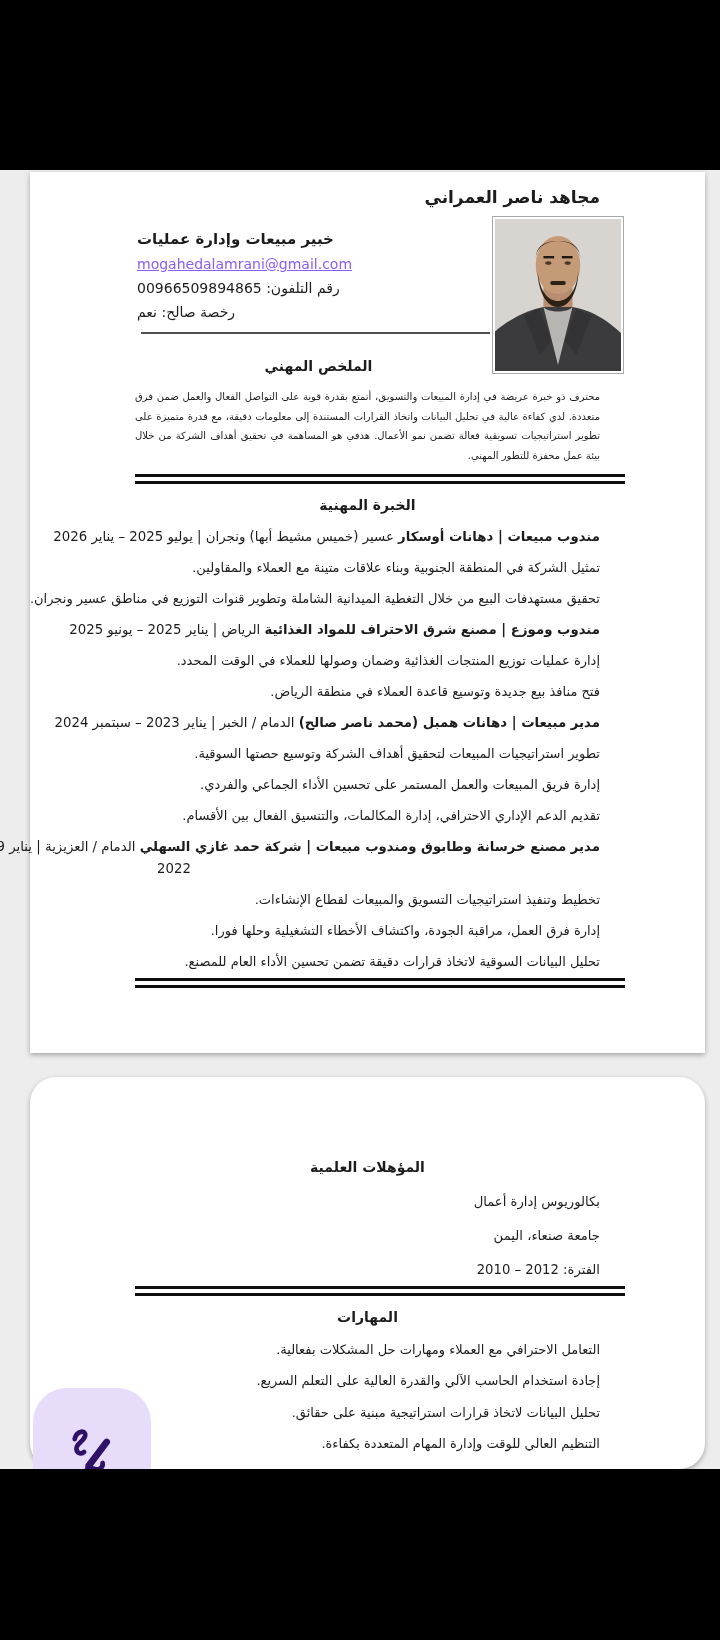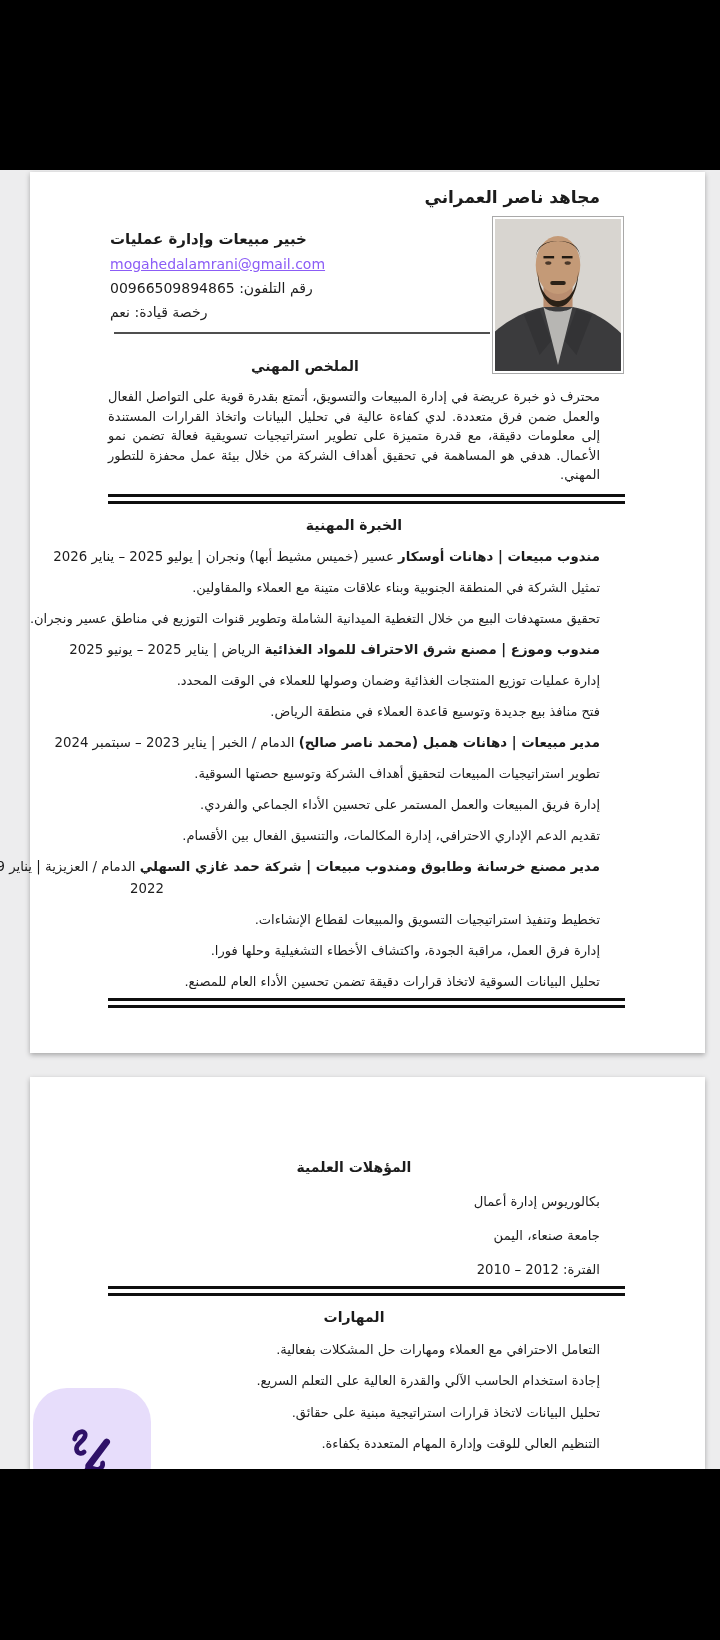--- a/index.html
+++ b/index.html
@@ -5,36 +5,36 @@
   html,body{margin:0;padding:0;background:#000;}
   .screen{position:relative;width:720px;height:1640px;overflow:hidden;
           font-family:"DejaVu Sans","Liberation Sans",sans-serif;background:#ededee;}
   .bar{position:absolute;left:0;width:720px;background:#000;z-index:6;}
   .bar.top{top:0;height:170px;}
   .bar.bottom{top:1469px;height:171px;}
   .canvas{position:absolute;left:0;top:0;width:720px;height:1640px;background:#ededee;}
   .page{position:absolute;left:30px;width:675px;background:#fff;color:#1c1c1c;
         box-shadow:0 2px 5px rgba(0,0,0,.3);}
   .page1{top:172px;height:881px;}
-  .page2{top:1077px;height:392px;}
-  .inner{padding:0 105px 0 78px;}
+  .page2{top:1077px;height:392px;border-radius:26px;}
+  .inner{padding:0 105px 0 105px;}
   .name{margin:0;padding-top:15px;font-size:17px;font-weight:bold;text-align:right;}
   .header-row{display:flex;margin-top:9px;min-height:158px;}
   .photo-frame{flex:0 0 auto;width:132px;height:158px;margin-right:-24px;background:#fff;
                border:1px solid #a9a9a9;padding:2px;box-sizing:border-box;}
   .photo-frame svg{display:block;width:100%;height:100%;}
   .left-cell{flex:1 1 auto;display:flex;flex-direction:column;padding-left:2px;}
   .contact{text-align:left;}
   .contact .jt{font-weight:bold;font-size:15px;margin:14px 0 0;}
   .contact .cline{font-size:14px;margin:8px 0 0;}
   a.email{color:#8b5cf6;text-decoration:underline;cursor:pointer;}
   .contact-rule{border:0;border-bottom:2px solid #4f4f4f;margin:12px 2px 0 4px;}
   .sec-head{font-size:14px;font-weight:bold;text-align:center;margin:0;}
   .left-cell .sec-head{margin-top:auto;padding-left:8px;}
-  .summary-text{margin:13px 0 0;font-size:13px;line-height:19.5px;text-align:justify;
+  .summary-text{margin:13px 0 0;font-size:10px;line-height:19.5px;text-align:justify;
                 text-align-last:right;}
   .double-rule{height:4px;border-top:3px solid #0f0f0f;border-bottom:3px solid #0f0f0f;
                margin:9px -25px 0 0;}
   .exp-head{margin-top:13px;}
   .job-title{margin:16px 0 0;font-size:13.3px;text-align:right;white-space:nowrap;}
   .job-title b{font-weight:bold;}
   .year-line{margin:7px 0 0;font-size:13.3px;text-align:left;padding-left:22px;}
   .bullet{margin:16px 0 0;font-size:13px;text-align:right;white-space:nowrap;}
   .inner2{padding-top:82px;}
   .edu-line{margin:19px 0 0;font-size:13.2px;text-align:right;}
@@ -72,21 +72,21 @@
               <rect x="50" y="37" width="11" height="2.4" fill="#211a12"></rect>
               <rect x="69" y="37" width="11" height="2.4" fill="#211a12"></rect>
             </svg>
           </div>
 
           <div class="left-cell">
             <div class="contact">
               <div class="jt">خبير مبيعات وإدارة عمليات</div>
               <div class="cline"><a class="email">mogahedalamrani@gmail.com</a></div>
               <div class="cline">رقم التلفون: 00966509894865</div>
-              <div class="cline">رخصة قيادة: نعم</div>
+              <div class="cline">رخصة صالح: نعم</div>
               <hr class="contact-rule">
             </div>
             <h2 class="sec-head">الملخص المهني</h2>
           </div>
         </div>
 
         <p class="summary-text">محترف ذو خبرة عريضة في إدارة المبيعات والتسويق، أتمتع بقدرة قوية على التواصل الفعال والعمل ضمن فرق متعددة. لدي كفاءة عالية في تحليل البيانات واتخاذ القرارات المستندة إلى معلومات دقيقة، مع قدرة متميزة على تطوير استراتيجيات تسويقية فعالة تضمن نمو الأعمال. هدفي هو المساهمة في تحقيق أهداف الشركة من خلال بيئة عمل محفزة للتطور المهني.</p>
         <div class="double-rule"></div>
 
         <h2 class="sec-head exp-head">الخبرة المهنية</h2>

